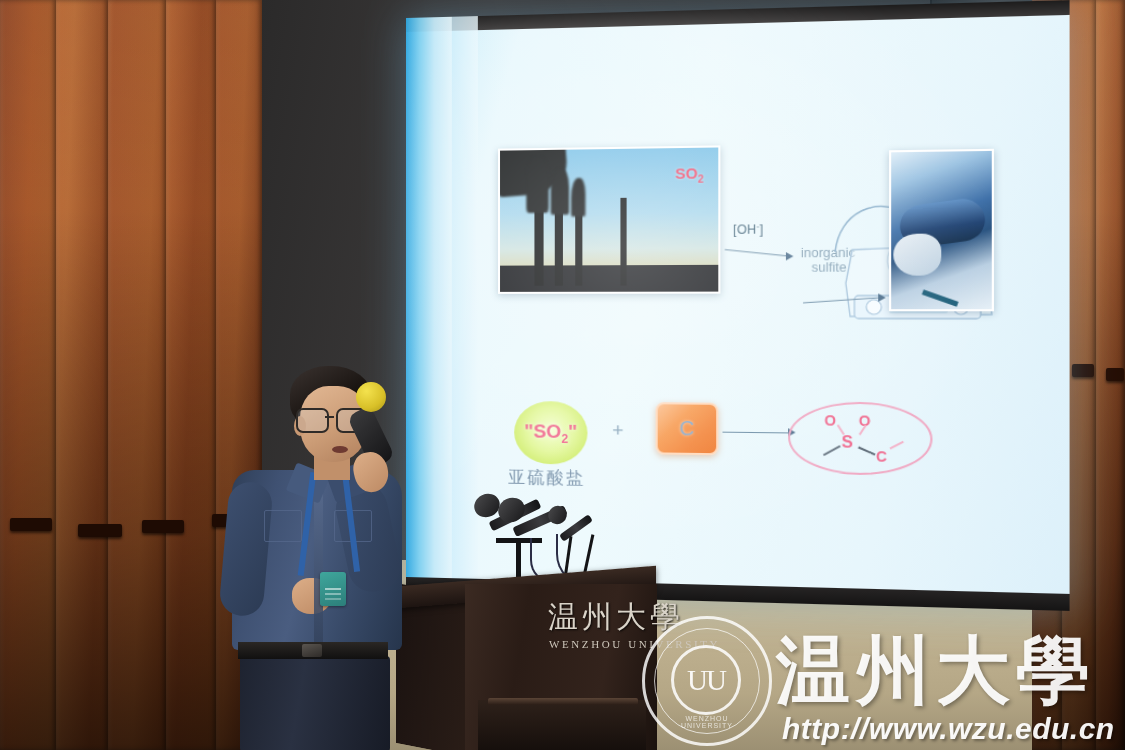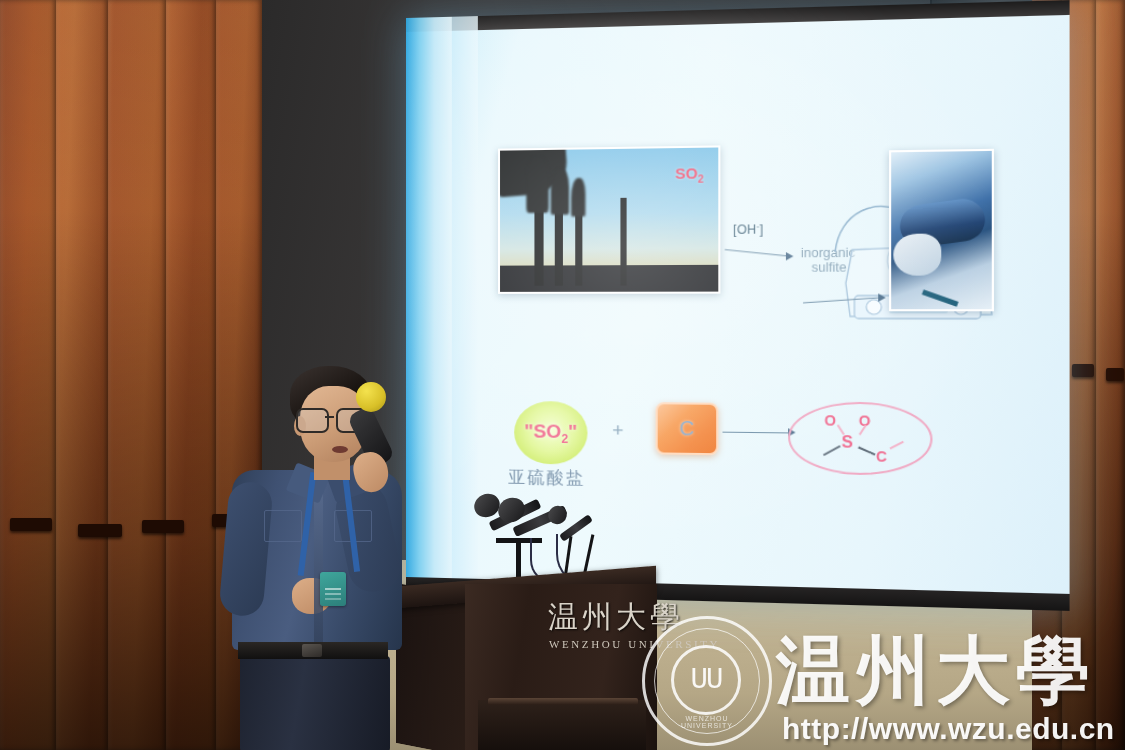--- a/index.html
+++ b/index.html
@@ -172,28 +172,28 @@
 
   
   .wm{position:absolute;left:636px;top:612px;width:489px;height:138px;pointer-events:none;}
   .wm-seal{position:absolute;left:6px;top:4px;width:124px;height:124px;border-radius:50%;
     border:3px solid rgba(255,255,255,.82);}
   .wm-seal:before{content:"";position:absolute;left:9px;top:9px;right:9px;bottom:9px;border-radius:50%;
     border:1.5px solid rgba(255,255,255,.7);}
   .wm-seal-core{position:absolute;left:26px;top:26px;width:64px;height:64px;border-radius:50%;
     border:3px solid rgba(255,255,255,.85);
     display:flex;align-items:center;justify-content:center;
-    color:rgba(255,255,255,.92);font-size:29px;font-family:Liberation Mono, monospace;letter-spacing:-2px;}
+    color:rgba(255,255,255,.92);font-size:29px;font-family:Liberation Serif, serif;letter-spacing:-2px;}
   .wm-seal-txt{position:absolute;left:14px;bottom:14px;width:96px;text-align:center;
     color:rgba(255,255,255,.7);font-size:7px;letter-spacing:1px;}
   .wm-cn{position:absolute;left:140px;top:10px;color:rgba(255,255,255,.93);font-size:74px;
     letter-spacing:6px;font-family:"Liberation Serif",serif;font-weight:700;
     text-shadow:2px 2px 4px rgba(0,0,0,.35);}
   .wm-url{position:absolute;left:146px;top:100px;color:rgba(255,255,255,.95);font-size:30px;
-    font-weight:700;letter-spacing:.5px;text-shadow:2px 2px 3px rgba(0,0,0,.35);}
+    font-weight:700;letter-spacing:.5px;text-shadow:2px 2px 3px rgba(0,0,0,.35);font-style:italic;}
 </style>
 </head>
 <body>
 
 <div class="stage">
 
   <div class="ceiling">
     <div class="downlight" style="left:106px;top:104px;width:46px;height:17px;"></div>
     <div class="downlight" style="left:516px;top:10px;width:52px;height:18px;"></div>
     <div class="downlight" style="left:196px;top:2px;width:44px;height:15px;"></div>

